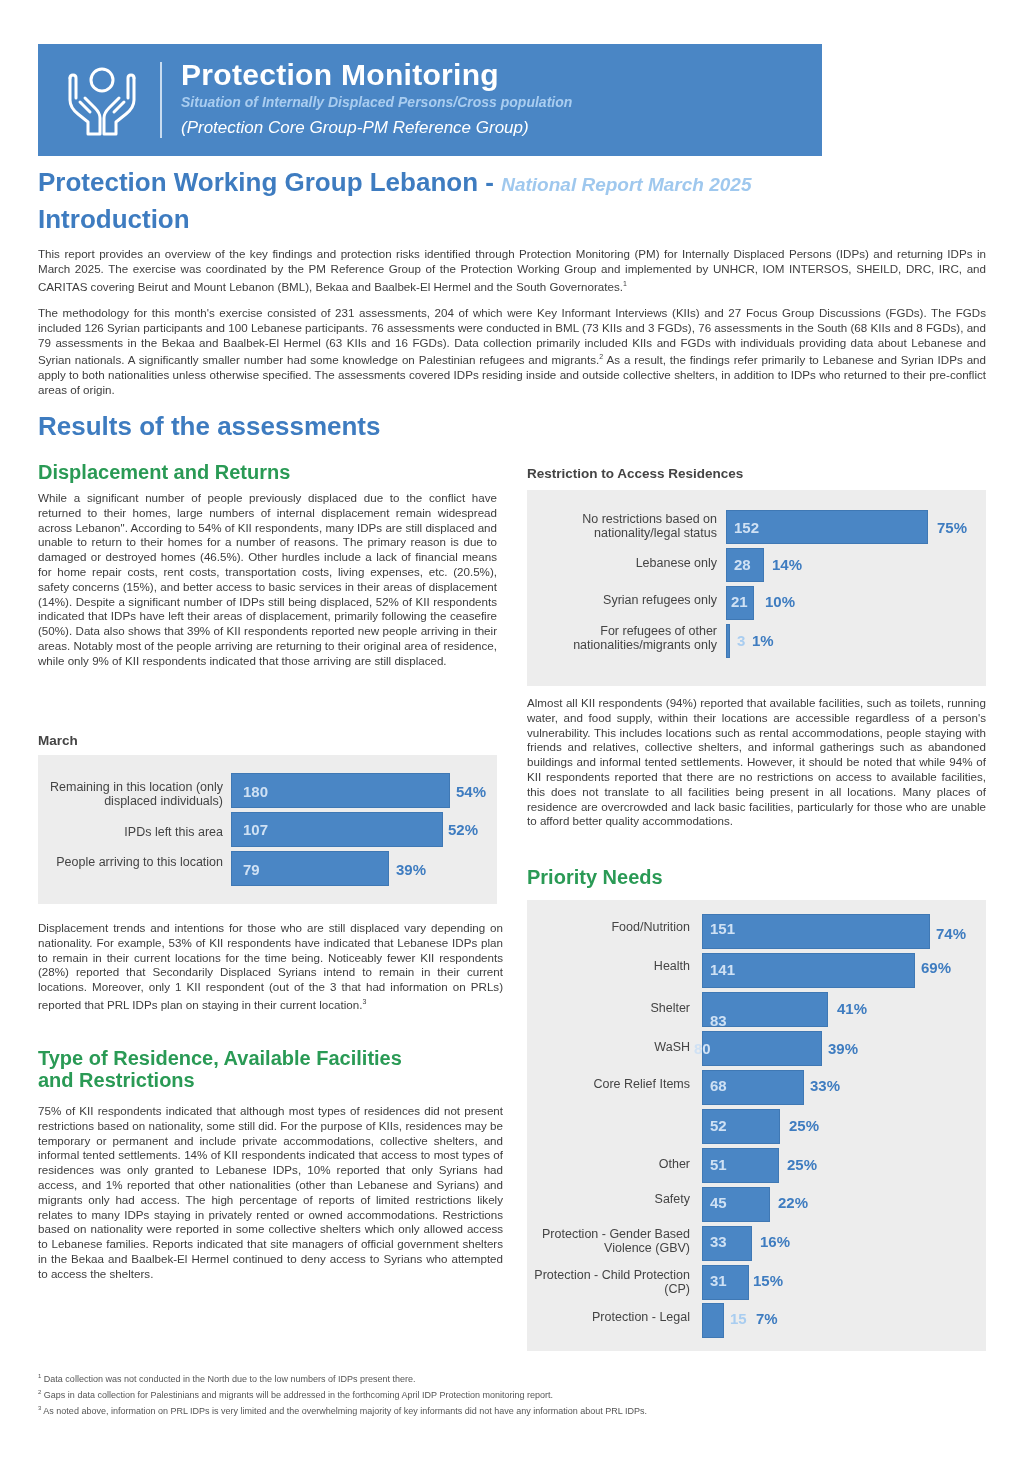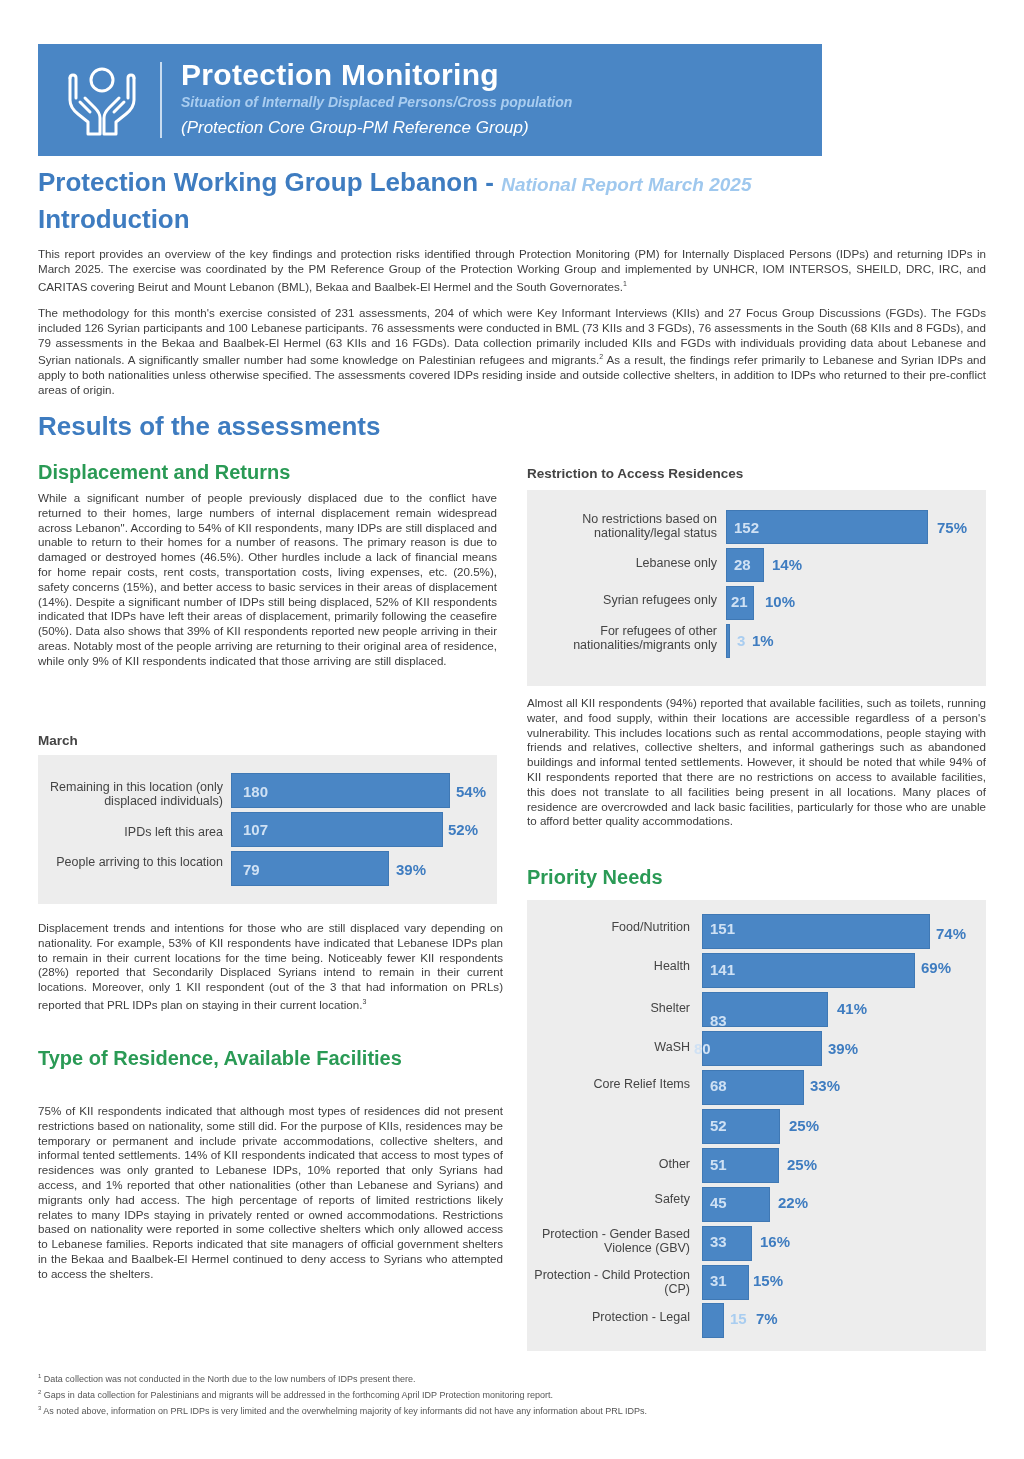--- a/index.html
+++ b/index.html
@@ -82,20 +82,21 @@
   <div class="bar-label" style="left:0; top:100px; width:185px;">People arriving to this location</div>
   <div class="bar" style="left:193px; top:96px; width:158px; height:35px;"></div>
   <div class="bar-count" style="left:205px; top:106px;">79</div>
   <div class="bar-pct" style="left:358px; top:106px;">39%</div>
 </div>
 
 <div class="para" style="left:38px; top:921px; width:465px;"><span>Displacement trends and intentions for those who are still displaced vary depending on nationality. For example, 53% of KII respondents have indicated that Lebanese IDPs plan to remain in their current locations for the time being. Noticeably fewer KII respondents (28%) reported that Secondarily Displaced Syrians intend to remain in their current locations. Moreover, only 1 KII respondent (out of the 3 that had information on PRLs) reported that PRL IDPs plan on staying in their current location.</span><sup>3</sup></div>
 
 <div class="h2" style="left:38px; top:1047px;">
   <div>Type of Residence, Available Facilities</div>
+  <div>and Restrictions</div>
 </div>
 <div class="para" style="left:38px; top:1104px; width:465px;">75% of KII respondents indicated that although most types of residences did not present restrictions based on nationality, some still did. For the purpose of KIIs, residences may be temporary or permanent and include private accommodations, collective shelters, and informal tented settlements. 14% of KII respondents indicated that access to most types of residences was only granted to Lebanese IDPs, 10% reported that only Syrians had access, and 1% reported that other nationalities (other than Lebanese and Syrians) and migrants only had access. The high percentage of reports of limited restrictions likely relates to many IDPs staying in privately rented or owned accommodations. Restrictions based on nationality were reported in some collective shelters which only allowed access to Lebanese families. Reports indicated that site managers of official government shelters in the Bekaa and Baalbek-El Hermel continued to deny access to Syrians who attempted to access the shelters.</div>
 
 <div class="chart-title" style="left:527px; top:466px;">Restriction to Access Residences</div>
 <div class="chart" style="left:527px; top:490px; width:459px; height:196px;">
   <div class="bar-label" style="left:0; top:22px; width:190px;">No restrictions based on nationality/legal status</div>
   <div class="bar" style="left:199px; top:20px; width:202px; height:34px;"></div>
   <div class="bar-count" style="left:207px; top:29px;">152</div>
   <div class="bar-pct" style="left:410px; top:29px;">75%</div>
 

